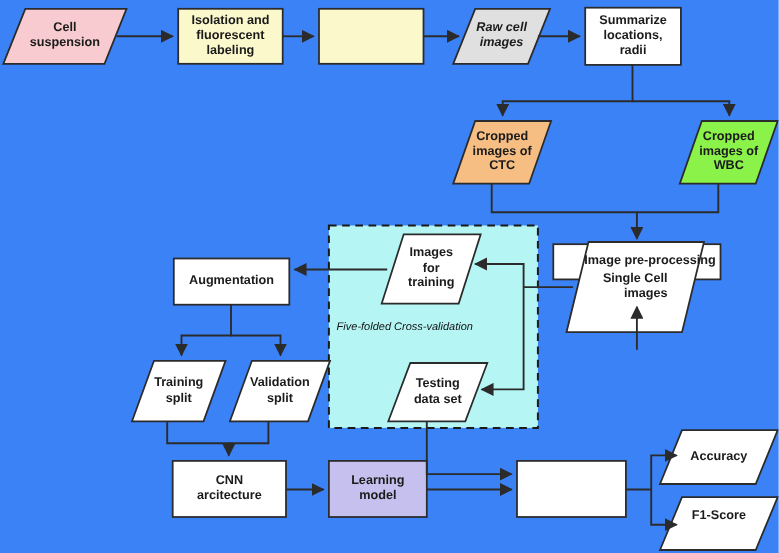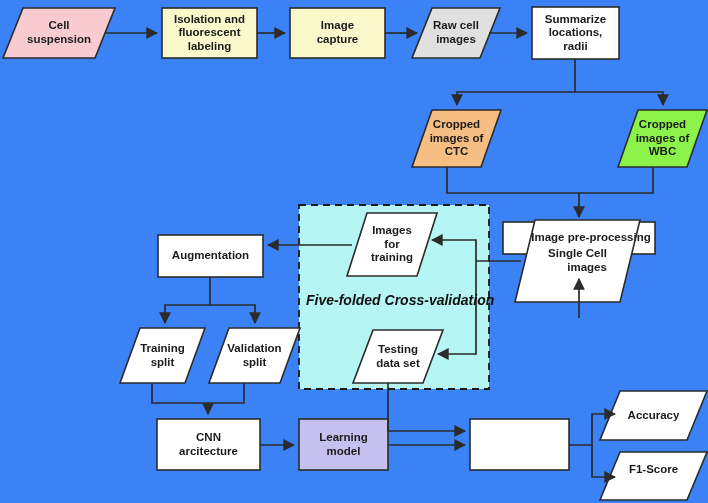--- a/index.html
+++ b/index.html
@@ -30,22 +30,22 @@
     text-align: center;
     font-size: 11.5px;
     font-weight: bold;
     color: #1b1b1b;
     line-height: 1.18;
     pointer-events: none;
     white-space: pre-line;
   }
   .region-label {
     position: absolute;
-    font-size: 14px;
-    font-weight: bold;
+    font-size: 10px;
+    font-weight: normal;
     font-style: italic;
     color: #111111;
     white-space: nowrap;
   }
 </style>
 </head>
 <body>
 
 <div id="canvas">
 
@@ -117,23 +117,21 @@
       <path d="M 569 445 L 592 445 L 592 414 L 615 414" marker-end="url(#arrow)"></path>
       <path d="M 592 445 L 592 477 L 615 477" marker-end="url(#arrow)"></path>
     </g>
   </svg>
 
   <div class="node-label" style="left:3px;  top:8px;   width:112px; height:50px;">Cell
 suspension</div>
   <div class="node-label" style="left:162px; top:8px;   width:95px;  height:50px;">Isolation and
 fluorescent
 labeling</div>
-  <div class="node-label" style="left:290px; top:8px;   width:95px;  height:50px;">Image
-capture</div>
-  <div class="node-label" style="left:412px; top:8px;   width:88px;  height:50px;">Raw cell
+  <div class="node-label" style="left:412px; top:8px;   width:88px;  height:50px;font-style:italic;">Raw cell
 images</div>
   <div class="node-label" style="left:532px; top:7px;   width:87px;  height:52px;">Summarize
 locations,
 radii</div>
 
   <div class="node-label" style="left:414px; top:110px; width:85px;  height:57px;">Cropped
 images of
 CTC</div>
   <div class="node-label" style="left:620px; top:110px; width:85px;  height:57px;">Cropped
 images of

